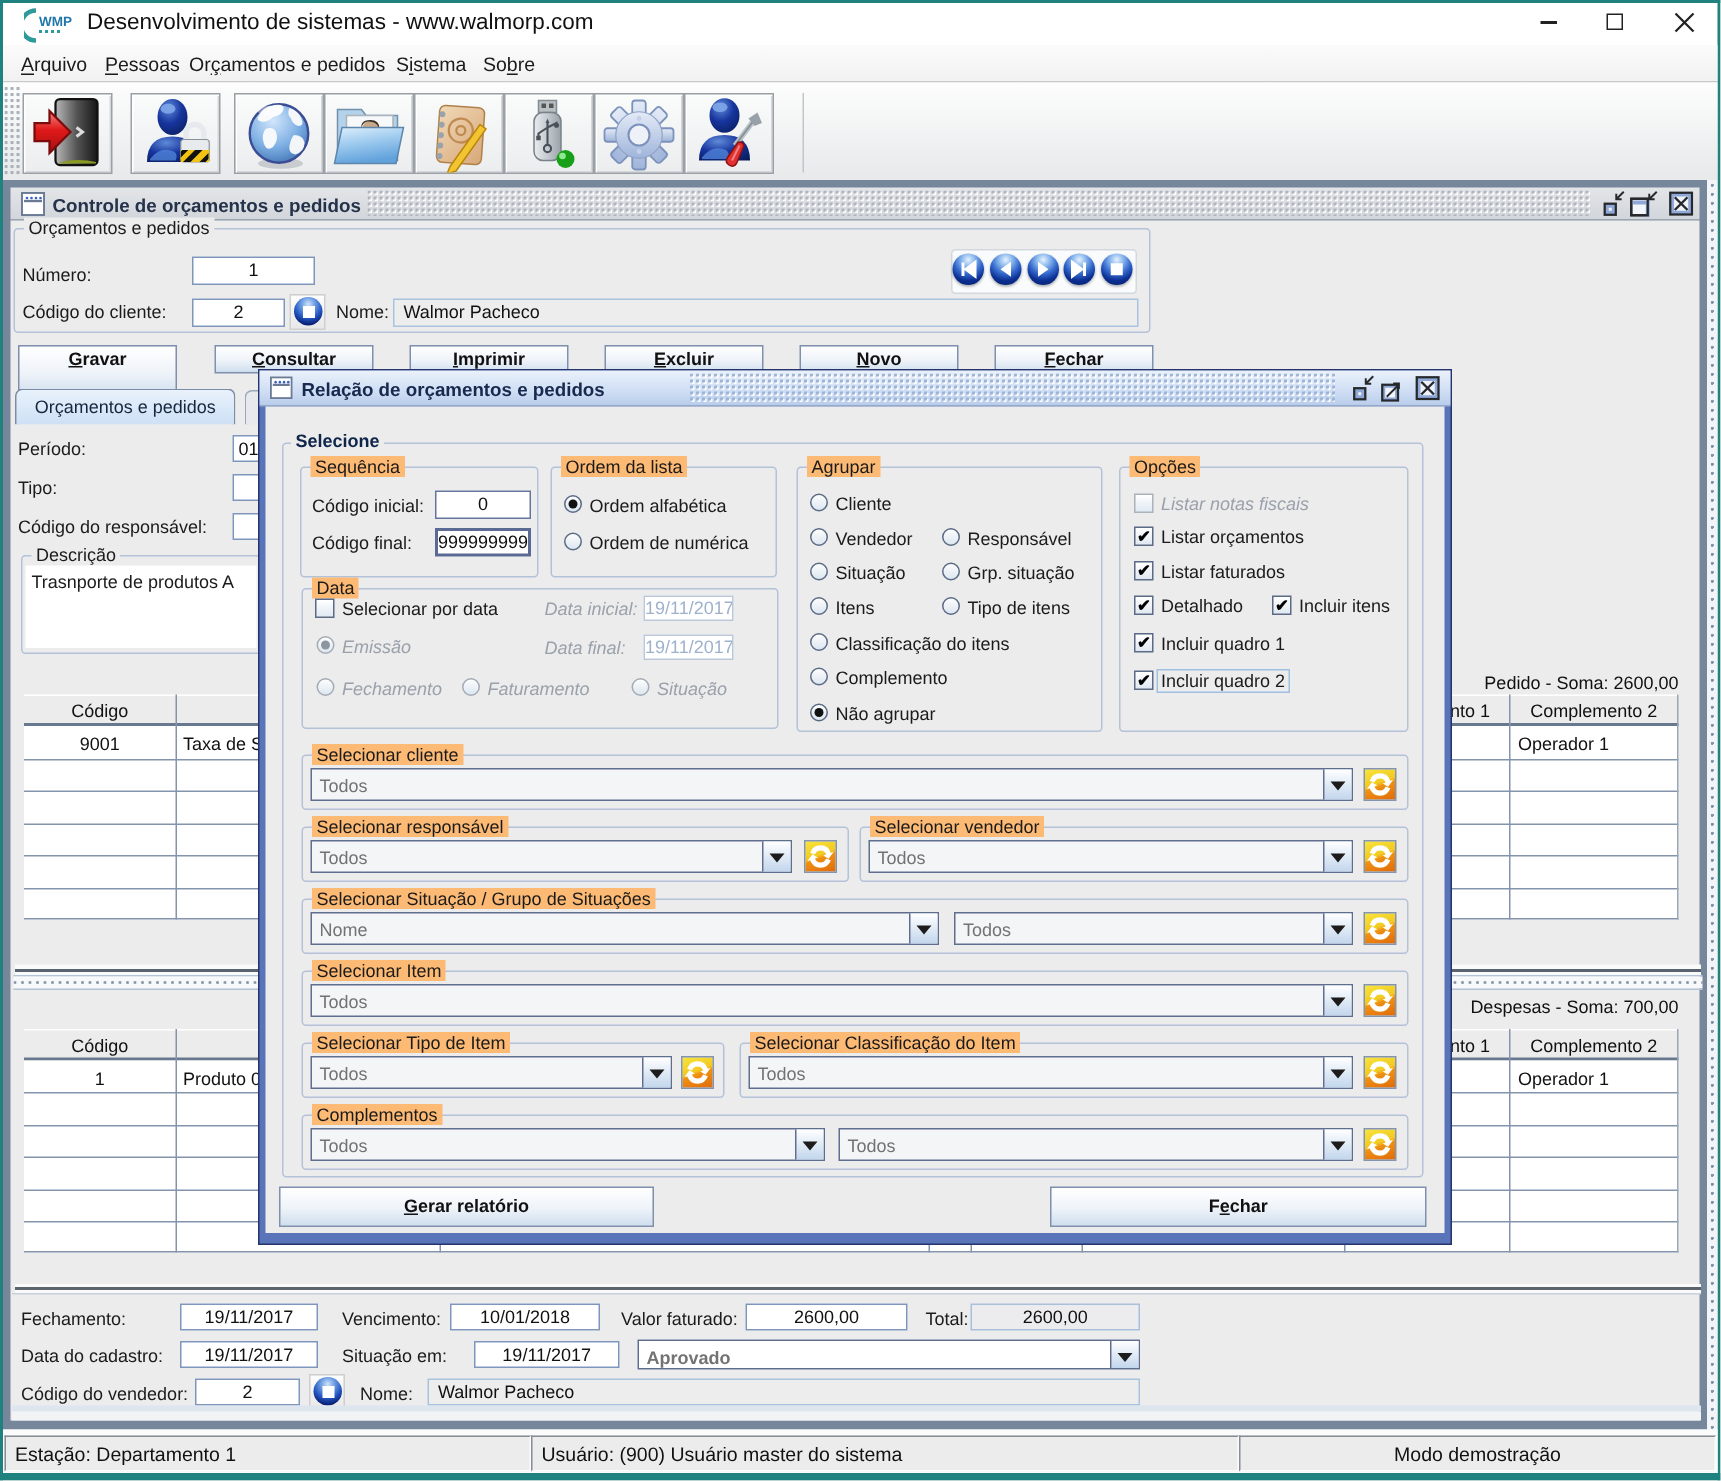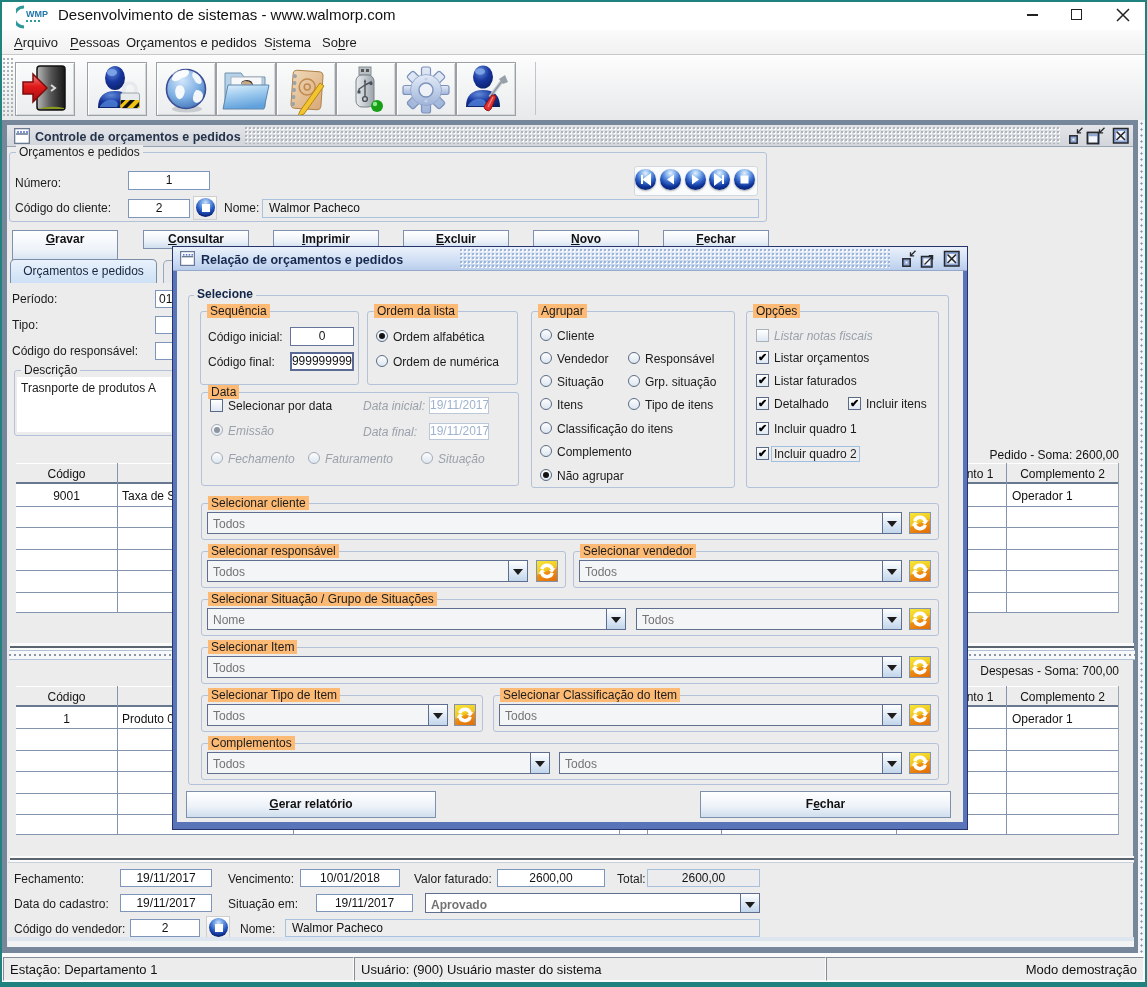--- a/index.html
+++ b/index.html
@@ -685,14 +685,14 @@
           <path d="M16.9 12.5 A7.3 7.3 0 0 1 3.1 12.5 L1.2 13.2 L4.6 8.5 L8.2 10.6 L6.3 11.3 A3.9 3.9 0 0 0 13.7 11.3 Z"></path>
         </g>
       </svg></div>
 
 <div class="btn" style="left:186px;top:791px;width:250px;height:27px;line-height:25px"><u>G</u>erar relatório</div>
 <div class="btn" style="left:700px;top:791px;width:251px;height:27px;line-height:25px">F<u>e</u>char</div>
 
 <div class="abs" id="statusbase"></div>
 <div class="statuspanel" style="left:3px;width:351px">Estação: Departamento 1</div>
 <div class="statuspanel" style="left:354px;width:472px">Usuário: (900) Usuário master do sistema</div>
-<div class="statuspanel" style="left:826px;width:318px;text-align:right">Modo demostração</div>
+<div class="statuspanel" style="left:826px;width:318px;text-align:center">Modo demostração</div>
 </div>
 
 </body></html>

